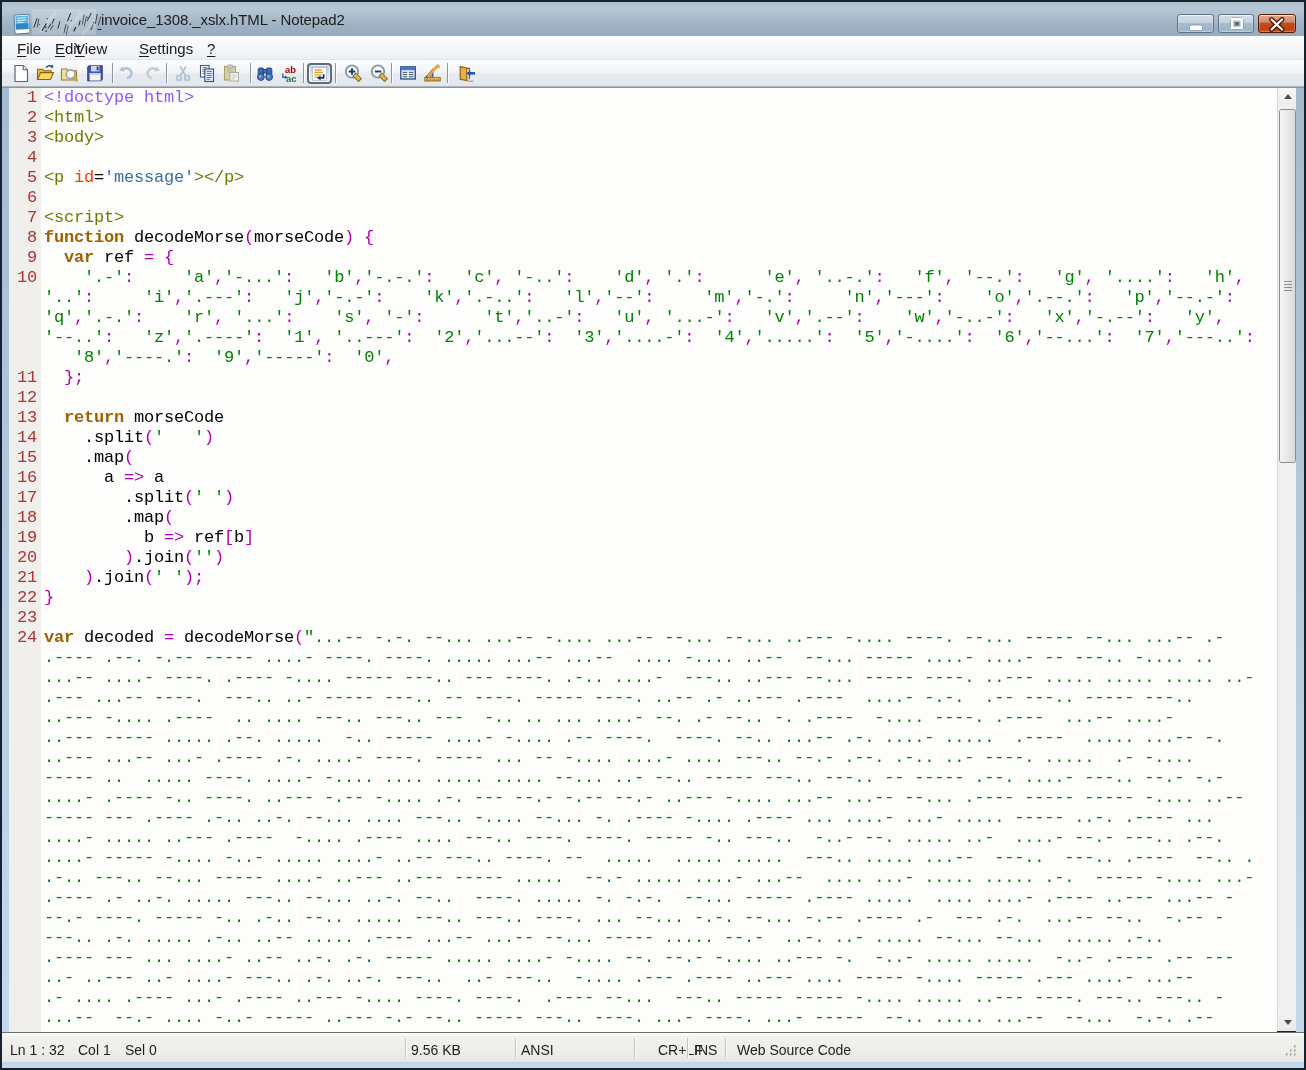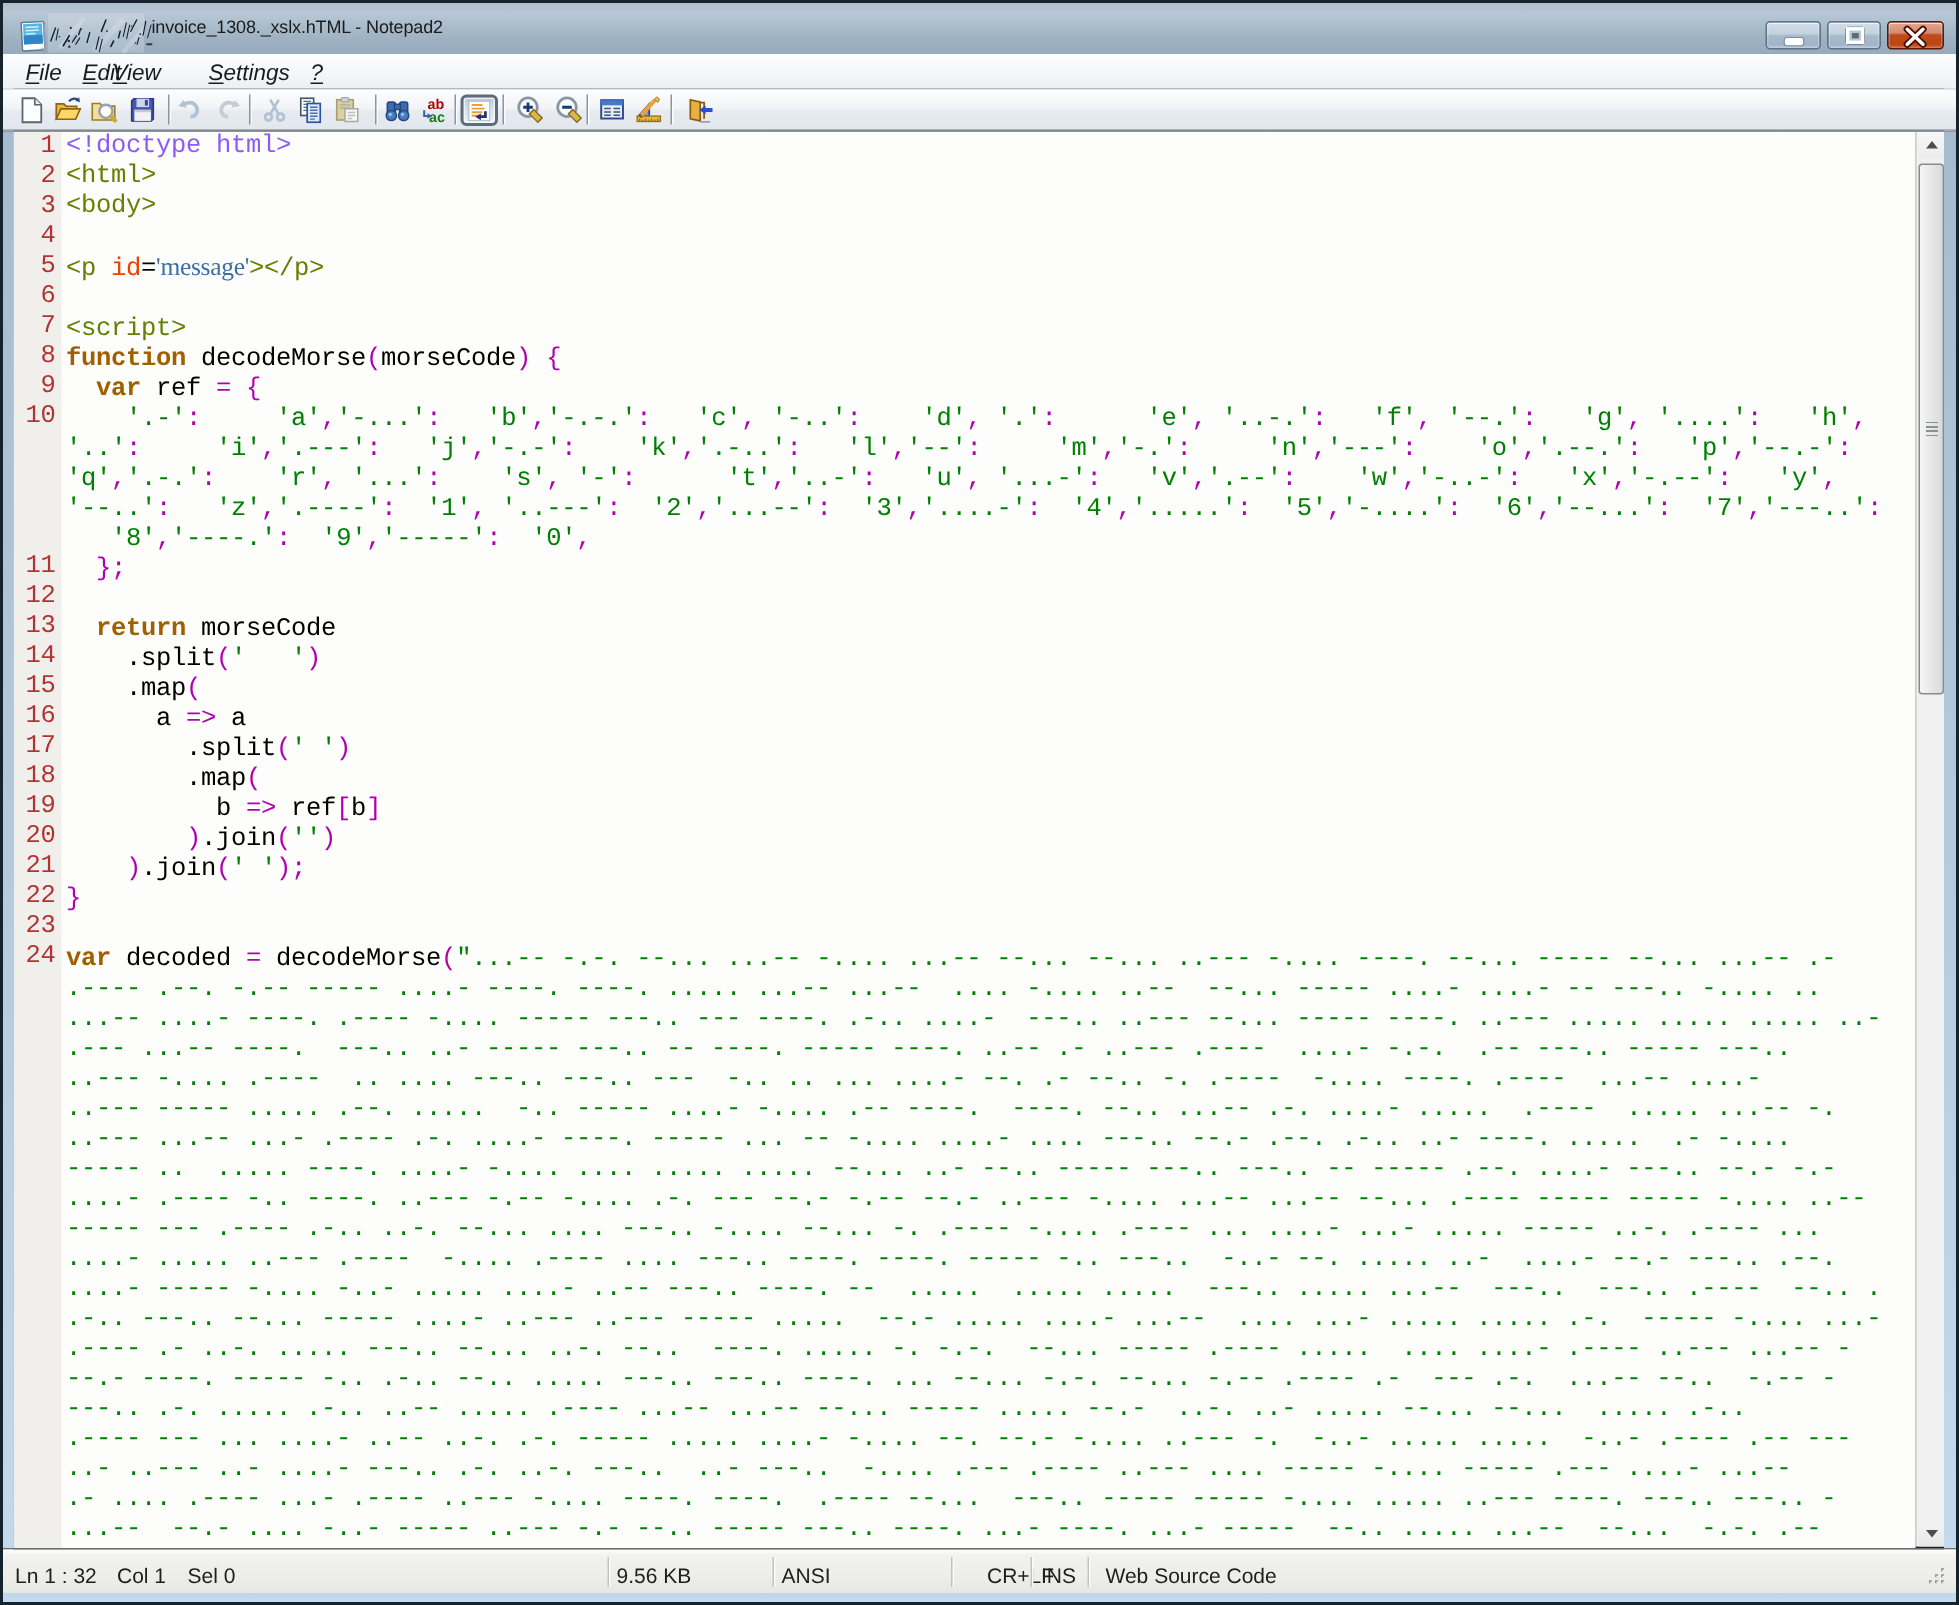--- a/index.html
+++ b/index.html
@@ -3,42 +3,42 @@
 * { margin:0; padding:0; box-sizing:border-box; }
 html,body { width:1306px; height:1070px; overflow:hidden; }
 body { position:relative; font-family:"Liberation Sans",sans-serif; background:#fff; }
 #frame { position:absolute; inset:0; background:#16222c; }
 #frameL,#frameR,#frameB { position:absolute; background:linear-gradient(180deg,#a2b8cd 0%,#b4cadf 55%,#c4daee 100%); }
 #frameL { left:2px; top:3px; width:7px; bottom:8px; }
 #frameR { right:2px; top:3px; width:8px; bottom:8px; }
 #frameB { left:2px; right:2px; bottom:2px; height:8px; background:linear-gradient(180deg,#bdd3e7,#c6dcf0); }
 #titlebar { position:absolute; left:2px; right:2px; top:2px; height:34px;
   background:linear-gradient(180deg,#aebfcd 0%,#b7c7d5 20%,#a9bbca 48%,#9cb0c1 75%,#97abbd 100%); }
-#title { position:absolute; left:99px; top:9px; font-size:12px; color:#1b1b1b; letter-spacing:-0.1px;}
+#title { position:absolute; left:99px; top:9px; font-size:15px; color:#1b1b1b; letter-spacing:-0.1px;}
 #menubar { position:absolute; left:2px; right:2px; top:36px; height:24px;
-  background:linear-gradient(180deg,#fcfdfe 0%,#f4f6f8 55%,#edf0f3 100%); border-bottom:1px solid #e2e5e8;font-style:italic; }
+  background:linear-gradient(180deg,#fcfdfe 0%,#f4f6f8 55%,#edf0f3 100%); border-bottom:1px solid #e2e5e8; }
 #menubar span { position:absolute; top:4px; font-size:15px; color:#1a1a1a; }
 #menubar u { text-decoration:underline; text-underline-offset:2px; }
 #tbline { position:absolute; left:2px; right:2px; top:87px; height:1px; background:#8c949c; }
 #toolbar { position:absolute; left:2px; right:2px; top:60px; height:27px;
   background:linear-gradient(180deg,#fdfdfe 0%,#f2f4f7 45%,#e7ebf0 55%,#e2e7ee 100%); border-bottom:1px solid #b0b4b8; }
 .tsep { position:absolute; top:3px; height:20px; width:1px; background:#8e959e; box-shadow:1px 0 0 #fbfcfd; }
 #edit { position:absolute; left:9px; top:88px; width:1268px; height:944px; background:#fdfdfc; overflow:hidden; }
 #gutter { position:absolute; left:0; top:0; width:32px; height:944px; background:#f0efec; }
 pre { font-family:"Liberation Mono",monospace; font-size:17px; line-height:20px; letter-spacing:-0.2px; }
 #nums { position:absolute; left:0; top:0; width:28px; text-align:right; color:#b13434; }
 #code { position:absolute; left:35px; top:0; color:#000; }
 #code i { font-style:normal; }
 i.kw { color:#a06000; font-weight:bold; }
 i.pu { color:#b000b0; }
 i.st { color:#008000; }
 i.tag { color:#648000; }
 i.doc { color:#8b5cf6; }
 i.att { color:#ee4000; }
-i.val { color:#3a6ea5;font-family:Liberation Serif, serif; }
+i.val { color:#3a6ea5; }
 #vscroll { position:absolute; left:1277px; top:88px; width:19px; height:943px; background:#f0f0f0; border-left:1px solid #dadada; }
 .sbtn { position:absolute; left:1px; width:17px; height:17px; background:linear-gradient(180deg,#f8f8f8,#ececec); }
 .sbtn .tri { position:absolute; left:4.5px; width:0; height:0; }
 #thumb { position:absolute; left:0.5px; top:21px; width:17.5px; height:354px; border:1px solid #8b8b8b; border-radius:2.5px;
   background:linear-gradient(90deg,#f6f6f6,#e6e6e6 55%,#d9dadb); }
 #grip { position:absolute; left:4px; top:171px; width:8px; height:11px;
   background:repeating-linear-gradient(180deg,#8a9096 0,#8a9096 1px,transparent 1px,transparent 3px); }
 #editline { position:absolute; left:2px; right:2px; top:1032px; height:1px; background:#6e6e6e; }
 #statusbar { position:absolute; left:2px; right:2px; top:1033px; height:29px;
   background:linear-gradient(180deg,#ffffff 0%,#f2f2ef 12%,#ecece9 70%,#e6e6e2 100%); }

